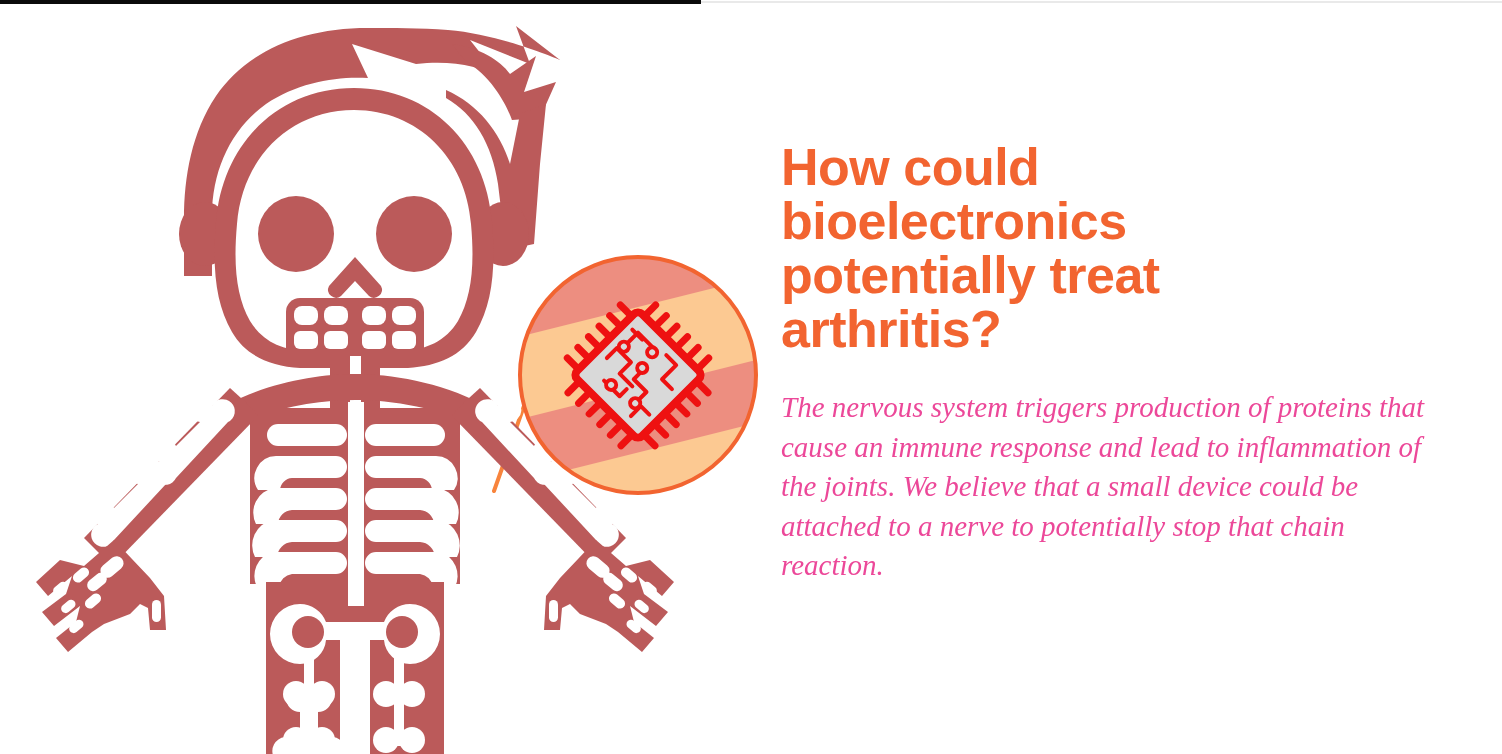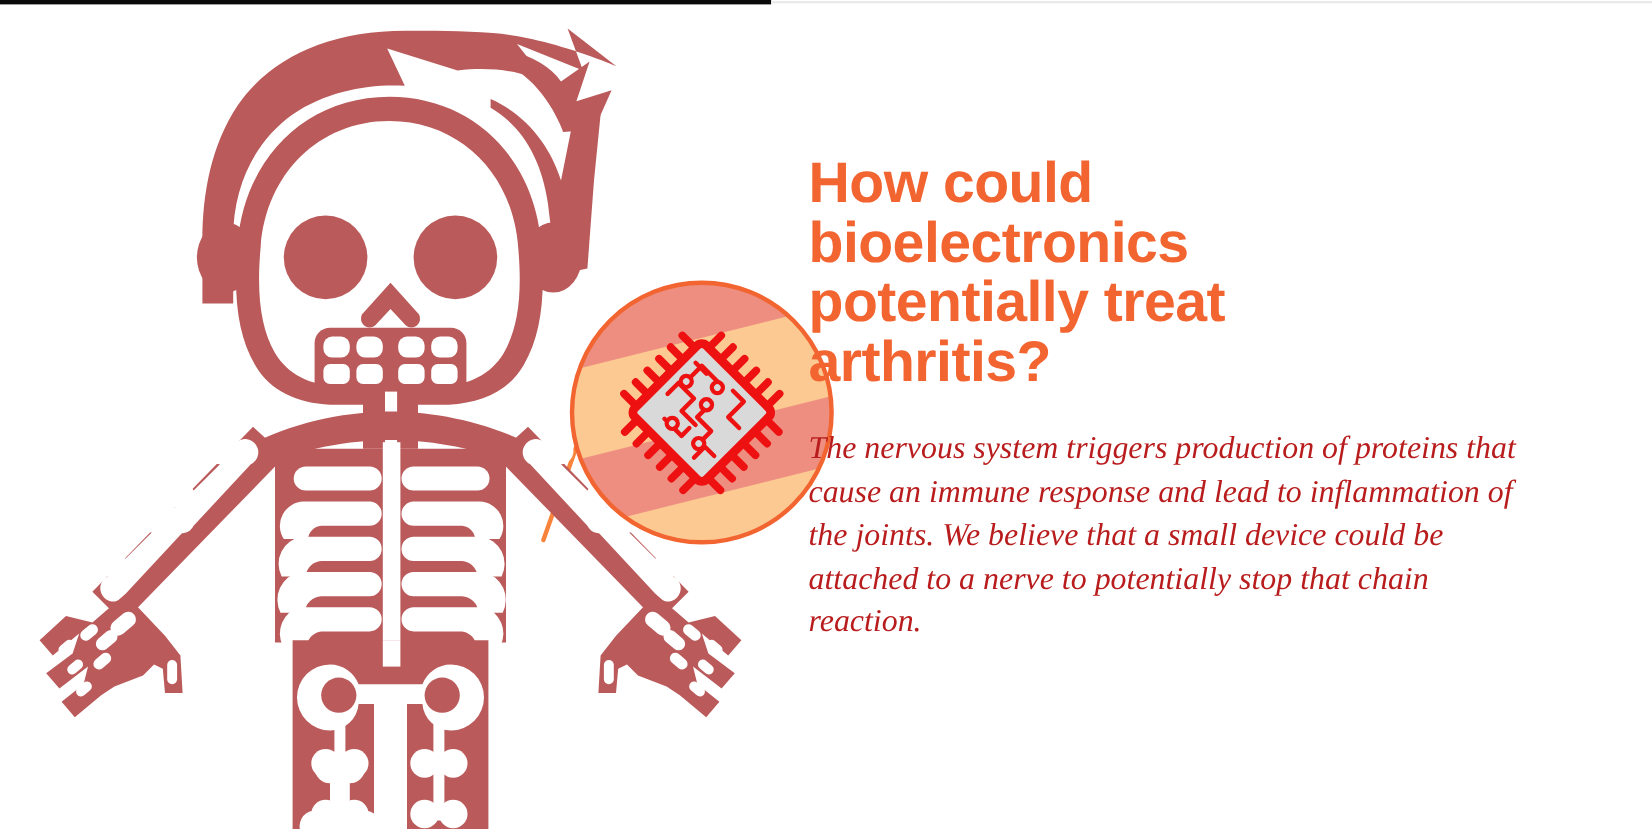--- a/index.html
+++ b/index.html
@@ -35,38 +35,38 @@
   #illustration {
     position: absolute;
     left: 0; top: 4px;
     width: 760px; height: 750px;
   }
   #illustration svg { display: block; }
 
   
   #text-panel {
     position: absolute;
-    left: 735px;
+    left: 781px;
     top: 140px;
     width: 690px;
   }
   #headline {
     color: #F26430;
     font-family: "Liberation Sans", sans-serif;
     font-weight: bold;
     font-size: 52px;
     line-height: 1.04;
     letter-spacing: -0.5px;
     margin: 0;
     max-width: 430px;
   }
   #body-copy {
     margin: 0;
     padding-top: 32px;
-    color: #b91c1c;
+    color: #ec4899;
     font-family: "Liberation Serif", serif;
     font-style: italic;
     font-size: 29px;
     line-height: 1.36;
     max-width: 670px;
   }
 </style>
 </head>
 <body>
 

